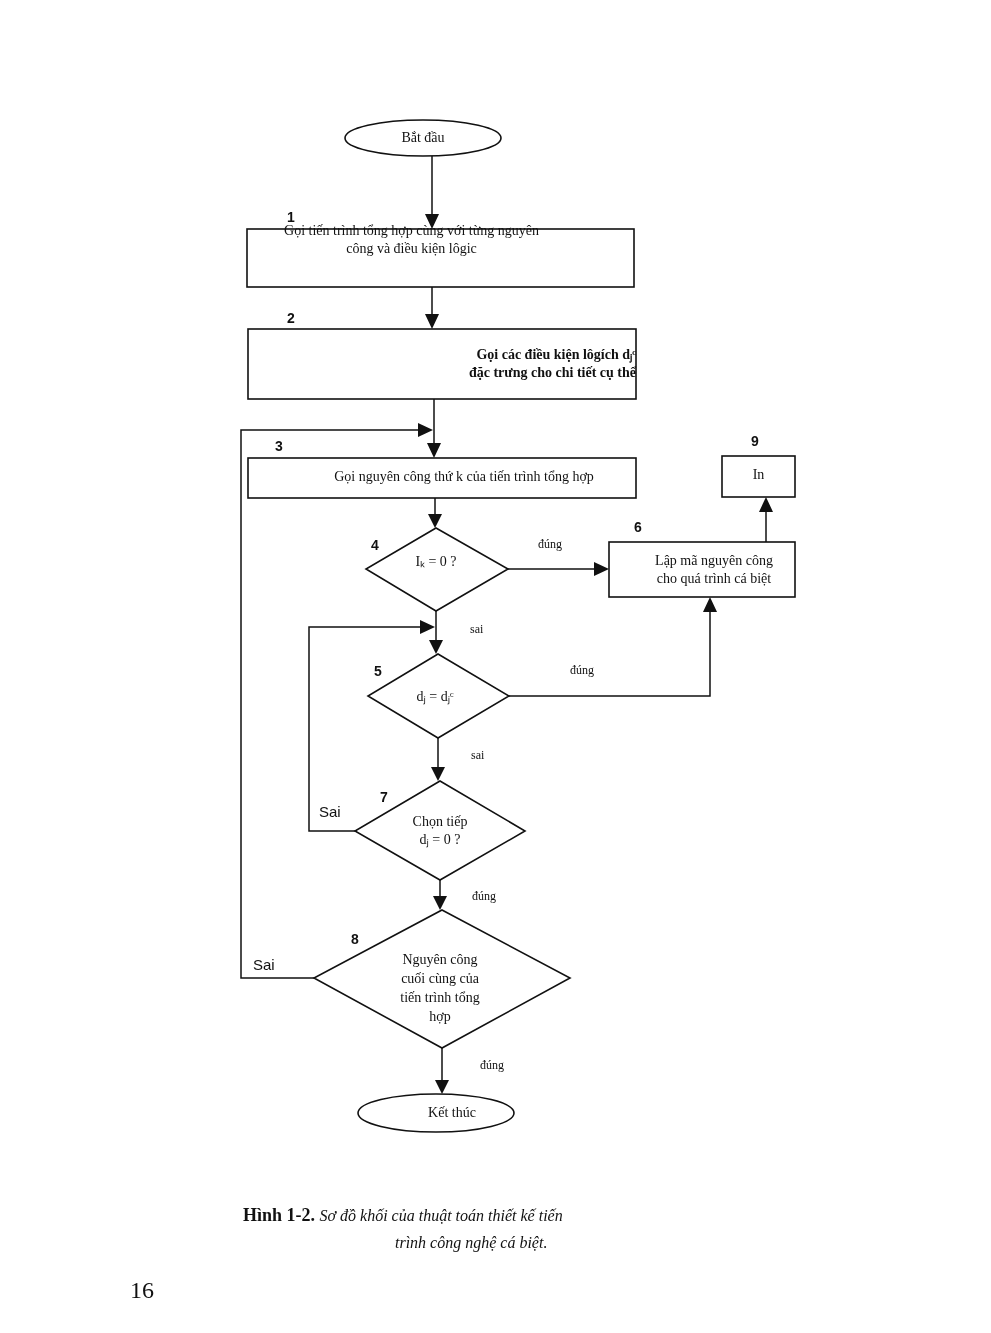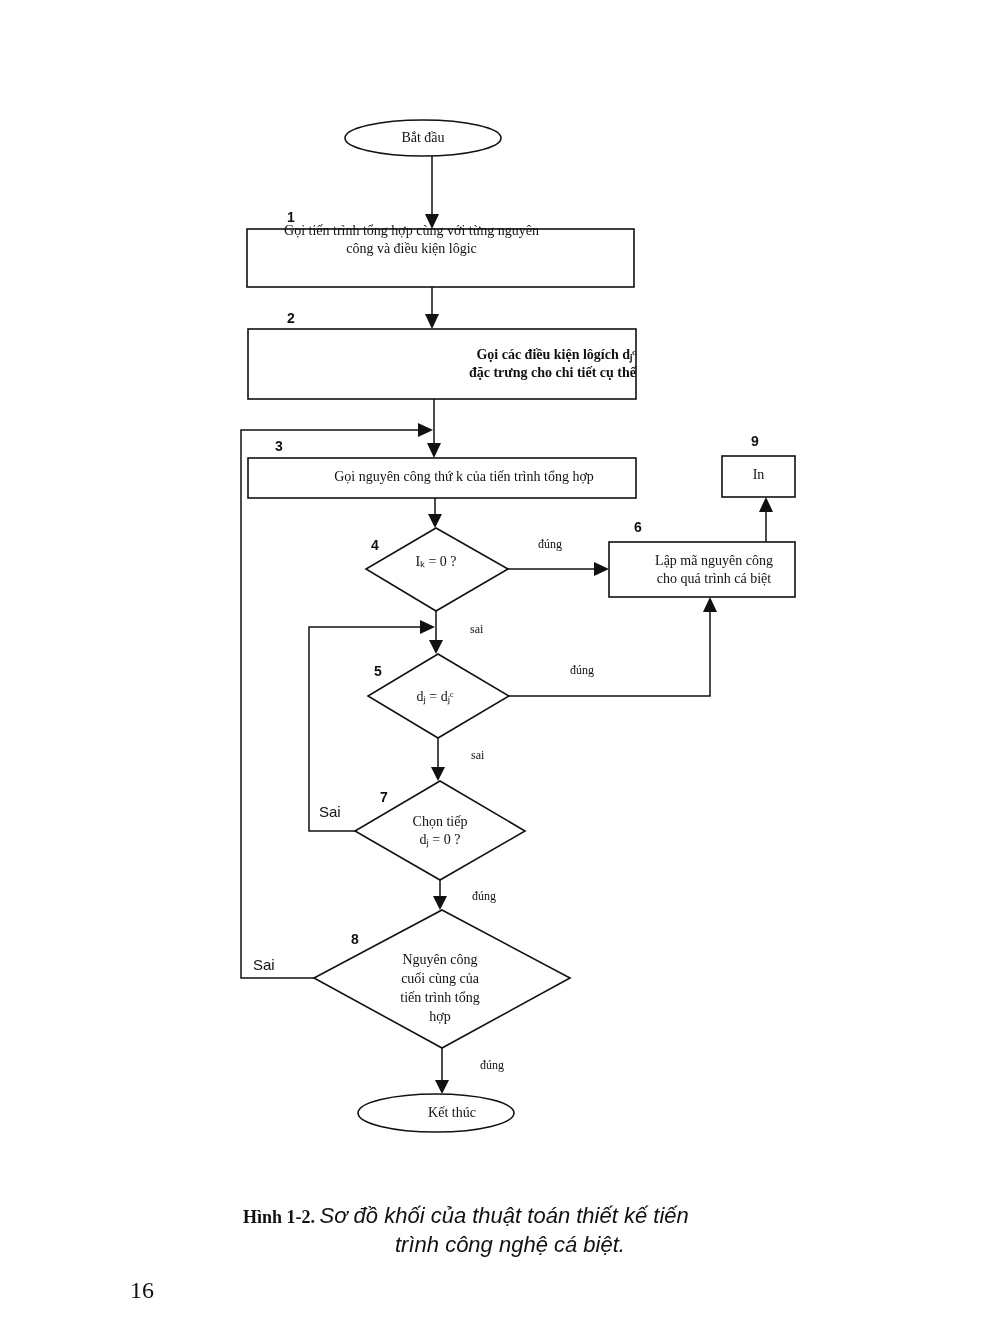--- a/index.html
+++ b/index.html
@@ -8,21 +8,21 @@
   .shape { fill: #fff; stroke: #111; stroke-width: 1.6; }
   .line { fill: none; stroke: #111; stroke-width: 1.5; }
   .arrow { fill: #111; }
   .t { position: absolute; text-align: center; font-size: 14px; line-height: 18px; }
   .t.bold { font-weight: bold; text-align: right; }
   .num { position: absolute; font-family: "Liberation Sans", sans-serif; font-weight: bold; font-size: 14px; }
   .lbl { position: absolute; font-size: 12px; }
   .lbl.sans { font-family: "Liberation Sans", sans-serif; font-size: 15px; }
   .caption { position: absolute; left: 243px; top: 1202px; font-size: 18px; line-height: 27px; }
   .caption .b { font-weight: bold; }
-  .caption .i { font-style: italic; font-family: Liberation Sans, sans-serif; font-size: 22px; }
+  .caption .i { font-style: italic; font-family: Liberation Serif, serif; font-size: 16px; }
   .pageno { position: absolute; left: 130px; top: 1277px; font-size: 24px; }
 </style>
 </head>
 <body>
 
 <svg id="flow" width="991" height="1333">
   <defs></defs>
 
   <ellipse class="shape" cx="423" cy="138" rx="78" ry="18"></ellipse>
 

